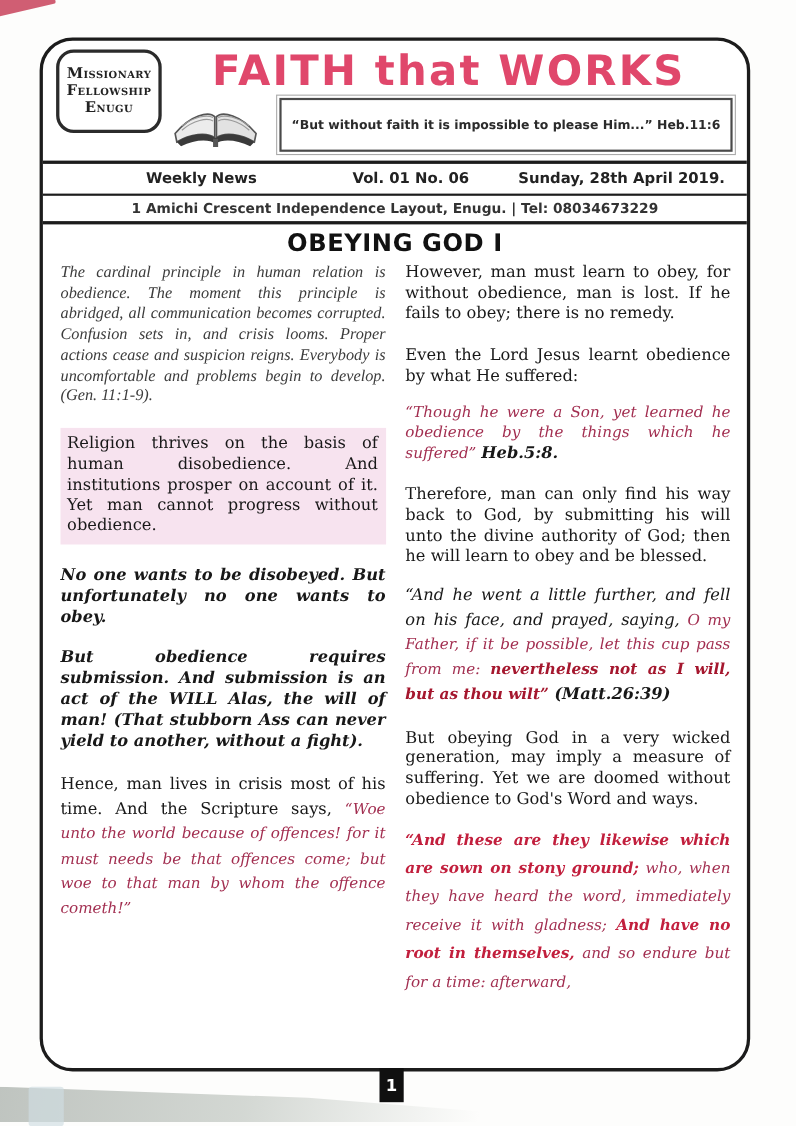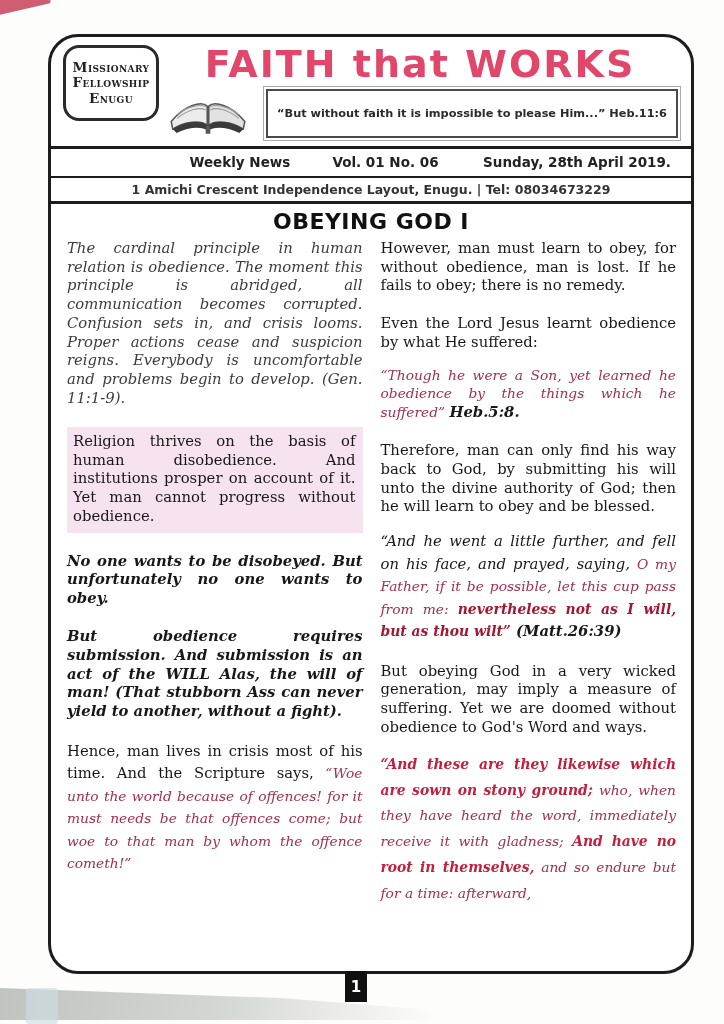--- a/index.html
+++ b/index.html
@@ -9,42 +9,42 @@
   }
   
   .red-mark{position:absolute;left:-10px;top:-5px;width:60px;height:15px;
     background:#c8425a;transform:rotate(-13deg);border-radius:2px;opacity:.85;}
   .scan-shadow{position:absolute;left:0;top:980px;width:560px;height:40px;
     background:linear-gradient(100deg,#b4bab5 0%,#ccd1cc 40%,rgba(255,255,255,0) 78%);
     clip-path:polygon(0 20%,50% 45%,100% 100%,0 100%);opacity:.85;}
   .scan-blue{position:absolute;left:26px;top:988px;width:32px;height:36px;
     background:#cfdde2;opacity:.65;border-radius:3px;}
   
-  .page{position:absolute;left:48px;top:34px;width:646px;height:940px;
+  .page{position:absolute;left:36px;top:34px;width:646px;height:940px;
     box-sizing:border-box;border:3px solid #1c1c1c;border-radius:30px;
     background:#fff;overflow:hidden;}
   
   .h-row1{display:flex;align-items:flex-start;padding:8px 10px 5px 10px;}
   .logo{width:96px;min-width:96px;height:76px;box-sizing:border-box;
     border:3px solid #2b2b2b;border-radius:16px;margin-left:2px;
     display:flex;flex-direction:column;justify-content:center;text-align:center;
     font-variant:small-caps;font-weight:bold;font-size:13.5px;line-height:1.15;
     letter-spacing:.4px;color:#222;}
   .h-titlearea{flex:1;display:flex;flex-direction:column;align-items:center;}
   .masthead{font-family:"DejaVu Sans",sans-serif;font-weight:bold;font-size:38px;
     line-height:1.02;color:#e0476b;letter-spacing:2px;white-space:nowrap;}
   .h-sub{display:flex;align-items:center;gap:12px;margin-top:3px;}
   .motto{border:2px solid #4a4a4a;outline:1px solid #aaa;outline-offset:2px;
     padding:16px 9px;font-family:"DejaVu Sans",sans-serif;font-weight:bold;
     font-size:11.3px;color:#2b2b2b;white-space:nowrap;}
   .meta{display:flex;align-items:center;border-top:3px solid #1c1c1c;
     height:27px;font-family:"DejaVu Sans",sans-serif;font-weight:bold;
     font-size:13.5px;color:#222;}
   .meta>span{flex:1;}
-  .meta-left{padding-left:49px;text-align:right;}
+  .meta-left{padding-left:49px;text-align:center;}
   .meta-center{text-align:center;}
   .meta-right{padding-right:20px;text-align:right;}
   .address{border-top:2px solid #1c1c1c;border-bottom:3px solid #1c1c1c;
     height:23px;line-height:23px;text-align:center;
     font-family:"DejaVu Sans",sans-serif;font-weight:bold;font-size:12.5px;color:#333;}
   
   .article-title{margin:5px 0 3px 0;text-align:center;
     font-family:"DejaVu Sans",sans-serif;font-weight:bold;font-size:22px;
     letter-spacing:.5px;color:#111;}
   .columns{display:flex;gap:18px;padding:2px 15px 0 16px;}
@@ -55,21 +55,21 @@
   .p-loose{line-height:1.52;}
   .p-xloose{line-height:1.75;}
   .p-gap{margin-top:19px;}
   
   .seg-n{}
   .seg-i{font-style:italic;}
   .seg-bi{font-weight:bold;font-style:italic;}
   .seg-ri{color:#a22e50;font-style:italic;font-size:13.8px;}
   .seg-rbi{color:#c21f3d;font-style:italic;font-weight:bold;font-size:13.9px;}
   .seg-drbi{color:#a5172e;font-style:italic;font-weight:bold;font-size:13.9px;}
-  .seg-fade{font-style:italic;color:#3c3c3c;}
+  .seg-fade{font-style:italic;color:#3c3c3c;font-family:Liberation Serif, serif;}
   
   .pagenum{position:absolute;left:345px;top:971px;width:22px;height:31px;
     background:#101010;color:#fff;display:flex;align-items:center;justify-content:center;
     font-family:"DejaVu Sans",sans-serif;font-weight:bold;font-size:15px;}
   .book{margin-top:2px;}
 </style>
 </head>
 <body>
 
 <div class="red-mark"></div>

